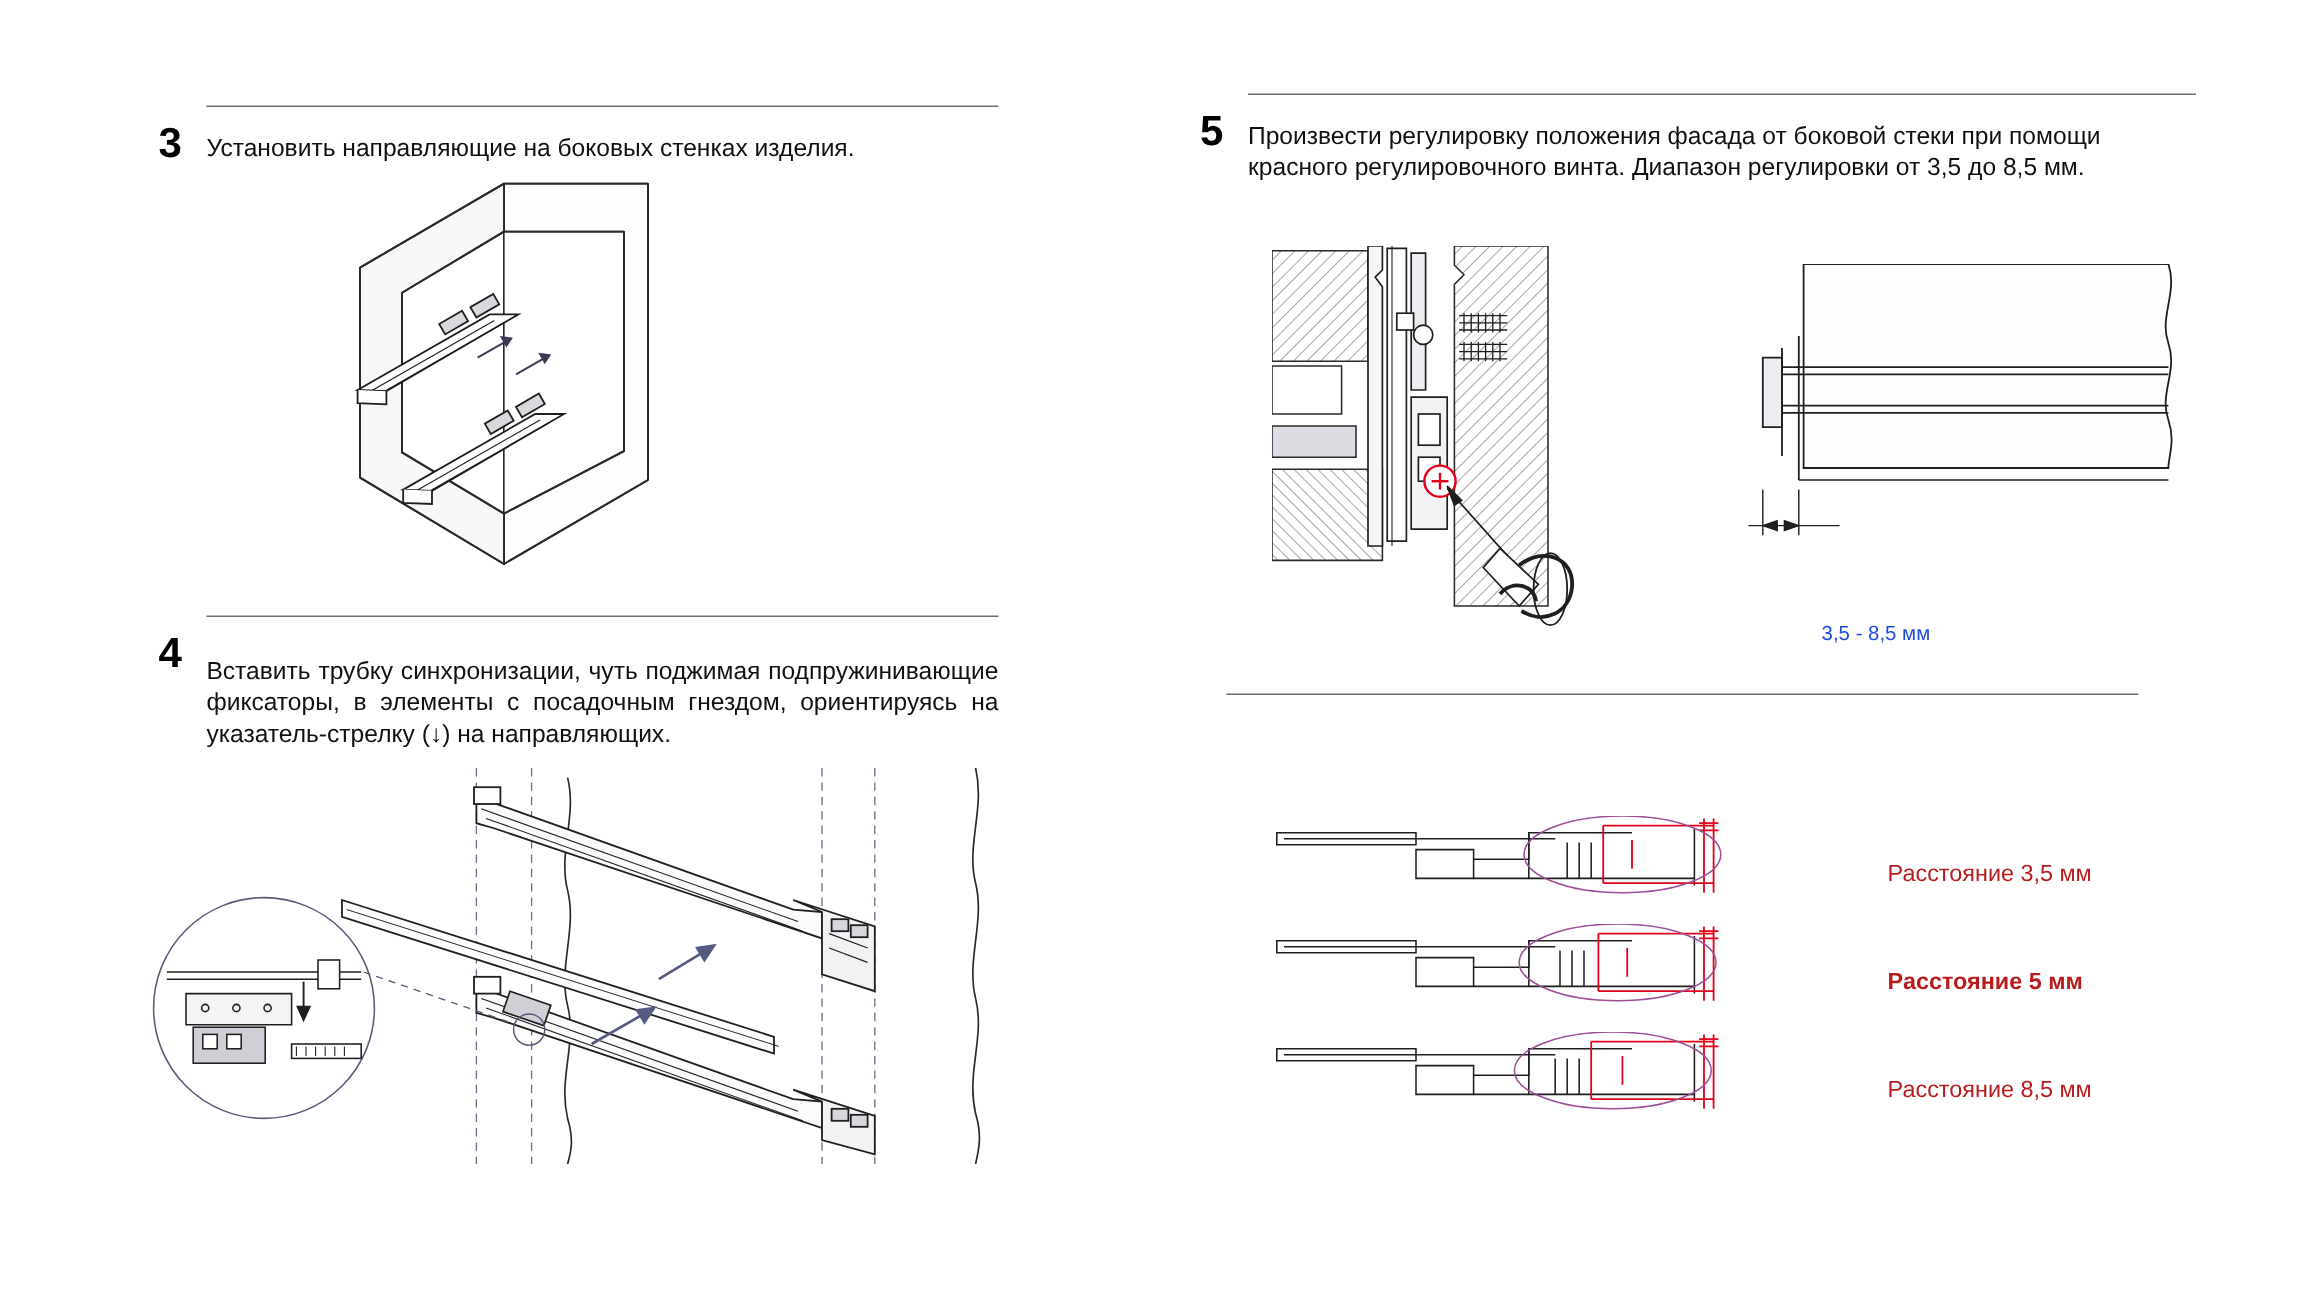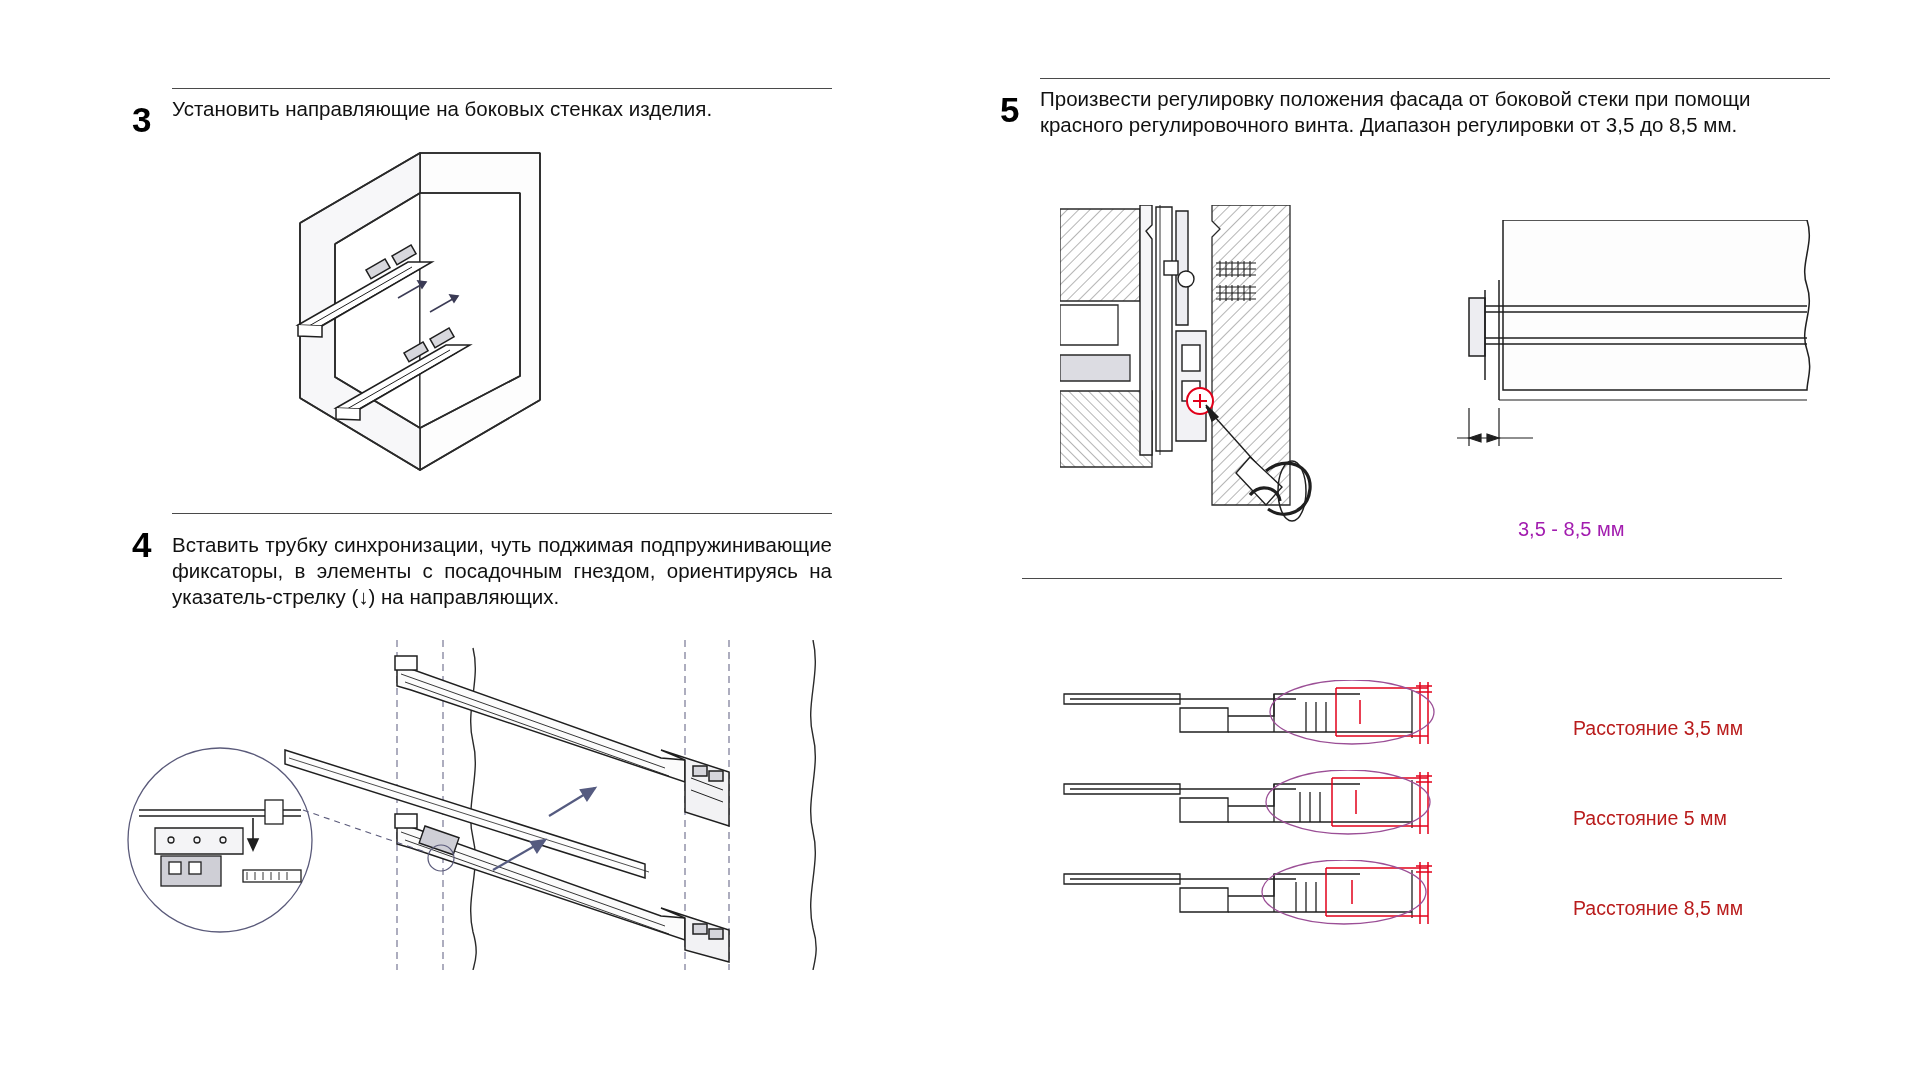--- a/index.html
+++ b/index.html
@@ -35,21 +35,21 @@
     line-height: 1;
     width: 40px;
     flex: 0 0 40px;
     text-align: left;
     padding-top: 14px;
     color: #000;
   }
   .step-textwrap {
     flex: 1 1 auto;
     border-top: 1.6px solid #4a4a4a;
-    padding-top: 7px;
+    padding-top: 22px;
   }
   .step-text {
     font-size: 20.5px;
     line-height: 1.26;
     color: #111;
   }
   .just {
     text-align: justify;
     text-align-last: left;
     margin-top: 11px;
@@ -66,22 +66,22 @@
     border-top: 1.6px solid #4a4a4a;
   }
 
   .sec-title {
     position: absolute;
     font-size: 21px;
     color: #111;
   }
 
   .meas-label {
-    font-size: 20px;
-    color: #a21caf;
+    font-size: 17px;
+    color: #1d4ed8;
   }
 
   .dist-label {
     position: absolute;
     font-size: 19.5px;
     color: #b91c1c;
     white-space: nowrap;
   }
 </style>
 </head>
@@ -390,21 +390,21 @@
         <path d="M272,56 L368,56"></path>
         <path d="M360,2 L360,64"></path>
         <path d="M368,2 L368,64"></path>
         <path d="M356,6 L372,6"></path>
         <path d="M356,12 L372,12"></path>
         <path d="M296,20 L296,44"></path>
       </g>
       <ellipse cx="288" cy="32" rx="82" ry="32" fill="none" stroke="#9b4f96" stroke-width="1.3"></ellipse>
     </svg>
   </div>
-  <div class="dist-label" style="left:1573px; top:807px;">Расстояние 5 мм</div>
+  <div class="dist-label" style="left:1573px; top:807px;font-weight:bold;">Расстояние 5 мм</div>
 
   <div class="fig" style="left:1060px; top:860px;">
     <svg width="490" height="78" viewBox="0 0 490 78">
       <g fill="none" stroke="#1f1f1f" stroke-width="1.3">
         <path d="M4,14 L120,14 L120,24 L4,24 Z"></path>
         <path d="M10,19 L236,19"></path>
         <path d="M120,28 L168,28 L168,52 L120,52 Z"></path>
         <path d="M168,36 L214,36 L214,14 L300,14"></path>
         <path d="M168,52 L352,52"></path>
         <path d="M214,14 L214,52"></path>

